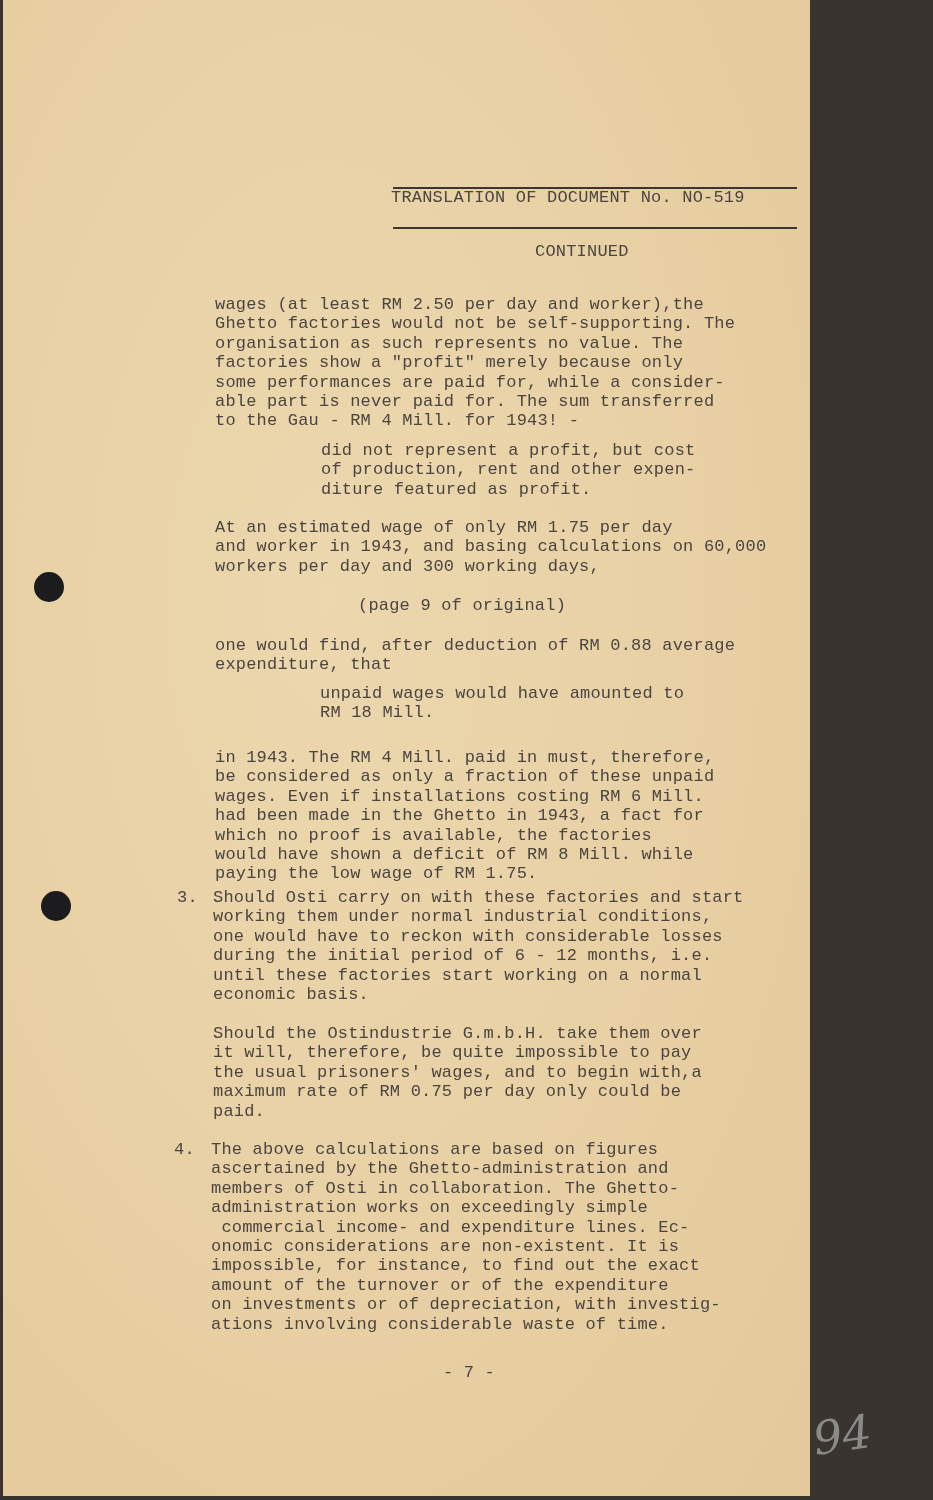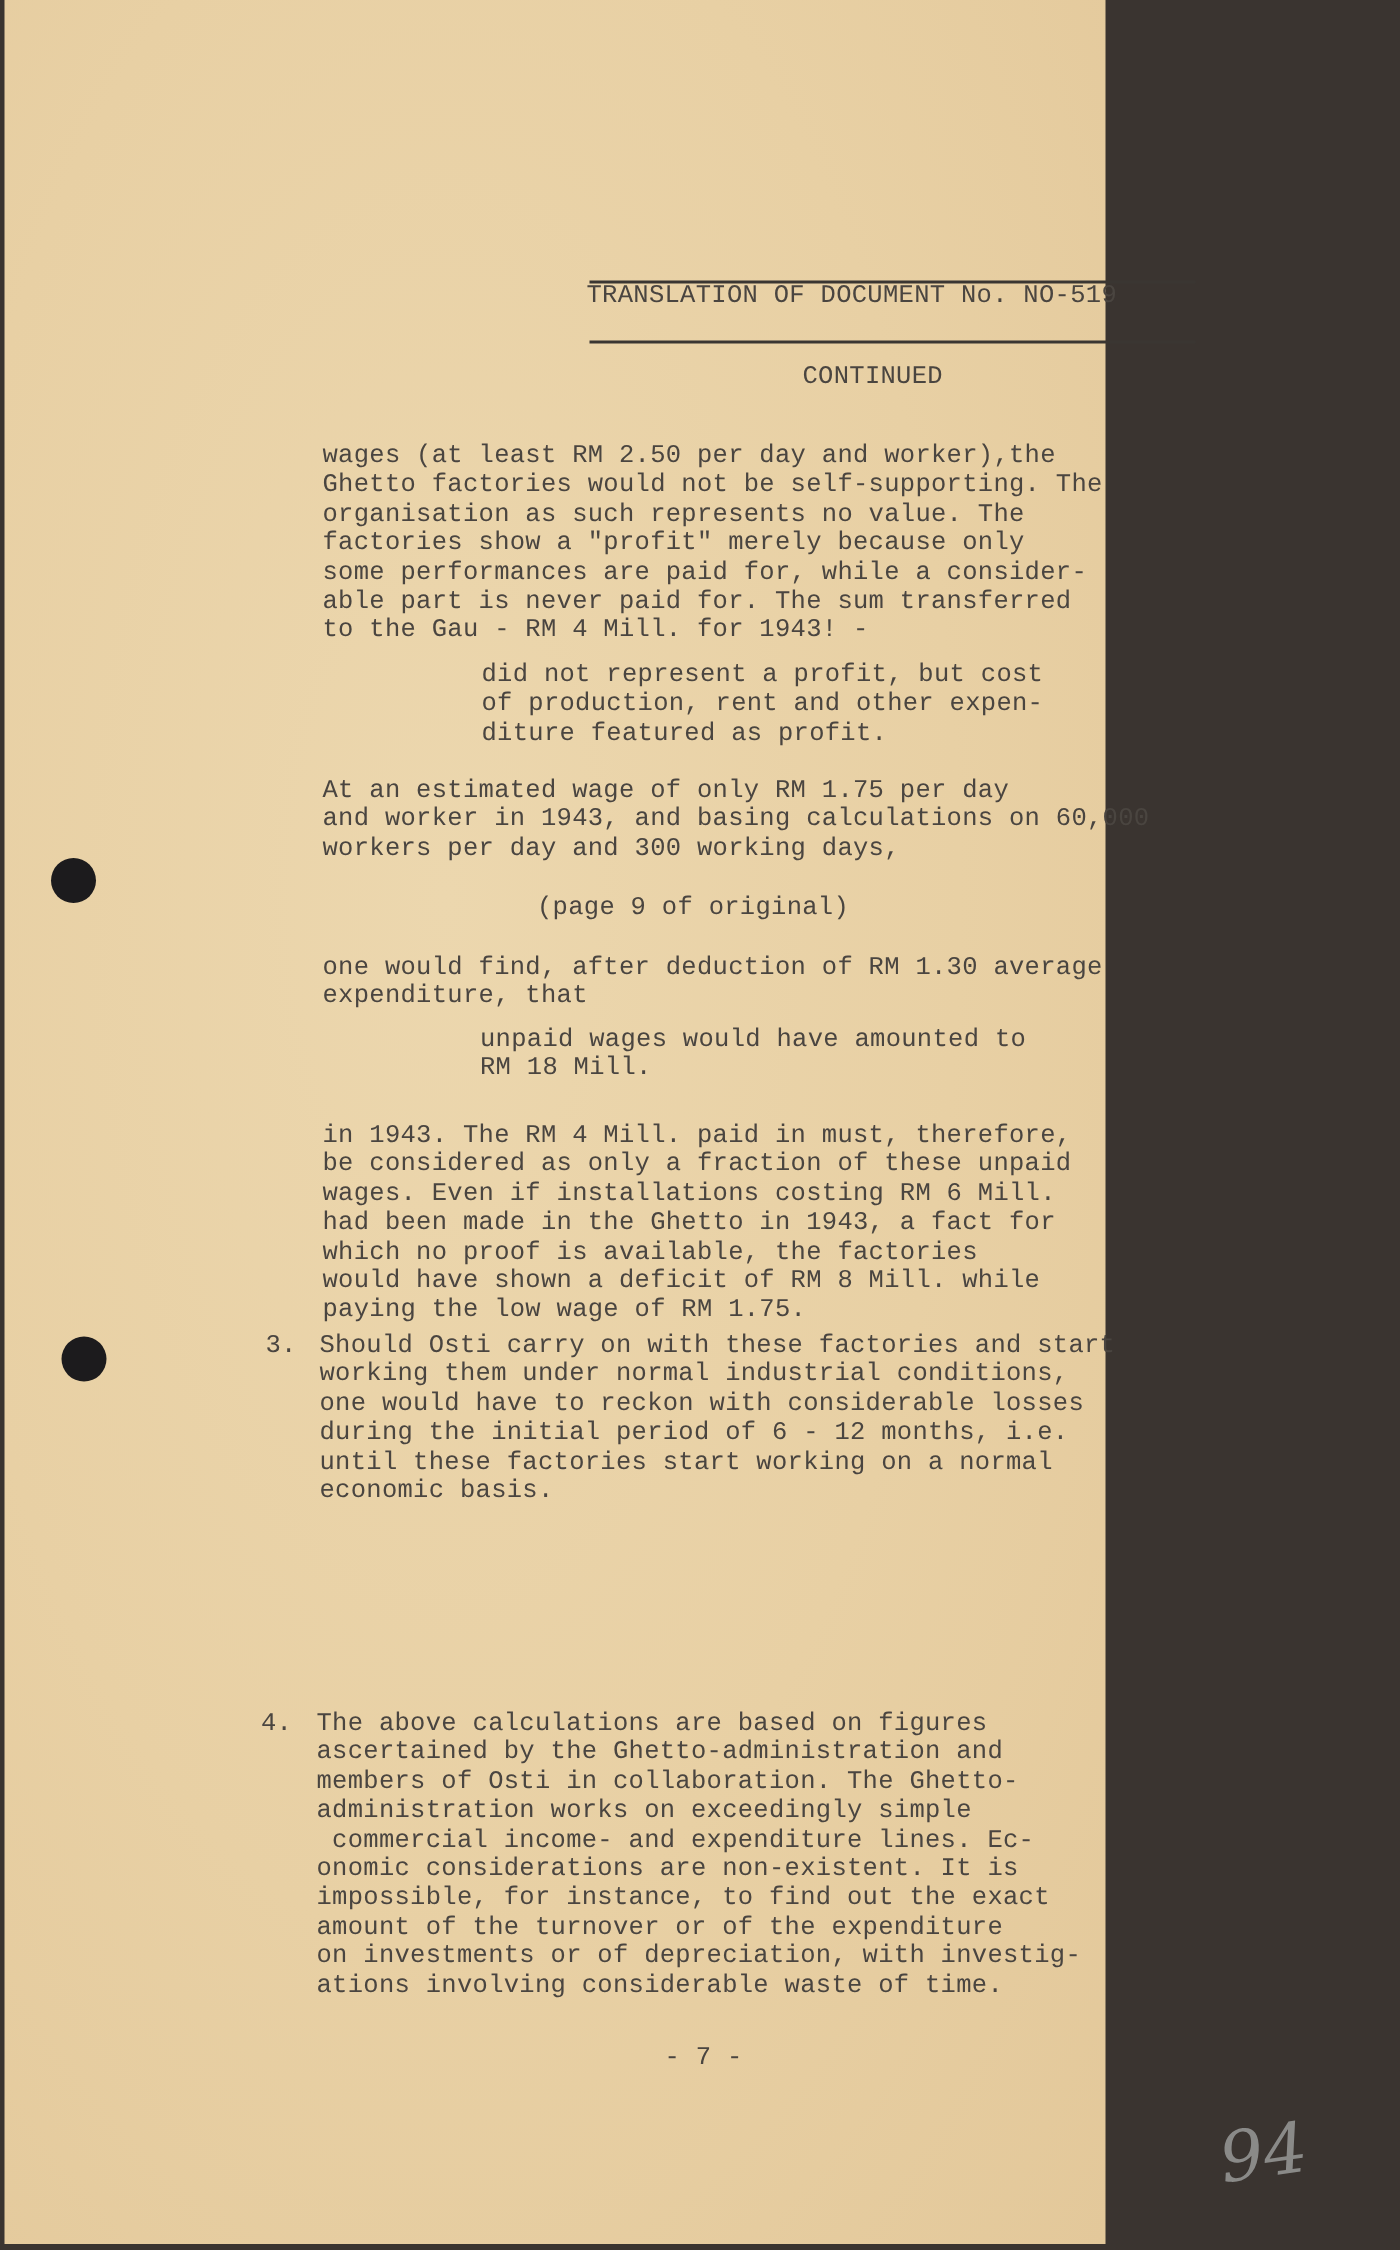--- a/index.html
+++ b/index.html
@@ -1,21 +1,21 @@
 <!DOCTYPE html>
 <html><head>
 <meta charset="utf-8">
 <style>
   html, body { margin:0; padding:0; }
   body {
     width:933px; height:1500px; position:relative; overflow:hidden;
     background:#3a3430;
   }
   .page {
-    position:absolute; left:3px; top:0; width:734px; height:1496px;
+    position:absolute; left:3px; top:0; width:807px; height:1496px;
     background: radial-gradient(ellipse at 40% 40%, #ecd7ae 0%, #e8d0a4 55%, #e3c89a 100%);
   }
   .hole {
     position:absolute; width:30px; height:30px; border-radius:50%;
     background:#1c1b1d;
   }
   .t {
     position:absolute; margin:0; white-space:pre;
     font-family:"Liberation Mono", "DejaVu Sans Mono", monospace;
     font-size:17px; line-height:19.4px; color:#4a4540; letter-spacing:0.2px;
@@ -51,41 +51,46 @@
   <p class="t" style="left:318px;top:441px;">did not represent a profit, but cost
 of production, rent and other expen-
 diture featured as profit.</p>
 
   <p class="t" style="left:212px;top:518px;">At an estimated wage of only RM 1.75 per day
 and worker in 1943, and basing calculations on 60,000
 workers per day and 300 working days,</p>
 
   <p class="t" style="left:355px;top:596px;text-align:center;">(page 9 of original)</p>
 
-  <p class="t" style="left:212px;top:636px;">one would find, after deduction of RM 1.30 average
+  <p class="t" style="left:212px;top:636px;">one would find, after deduction of RM 0.88 average
 expenditure, that</p>
 
   <p class="t" style="left:317px;top:684px;">unpaid wages would have amounted to
 RM 18 Mill.</p>
 
   <p class="t" style="left:212px;top:732px;margin-top:16px;">in 1943. The RM 4 Mill. paid in must, therefore,
 be considered as only a fraction of these unpaid
 wages. Even if installations costing RM 6 Mill.
 had been made in the Ghetto in 1943, a fact for
 which no proof is available, the factories
 would have shown a deficit of RM 8 Mill. while
 paying the low wage of RM 1.75.</p>
 
   <p class="t" style="left:174px;top:888px;">3.</p>
   <p class="t" style="left:210px;top:888px;">Should Osti carry on with these factories and start
 working them under normal industrial conditions,
 one would have to reckon with considerable losses
 during the initial period of 6 - 12 months, i.e.
 until these factories start working on a normal
 economic basis.</p>
+  <p class="t" style="left:210px;top:1024px;">Should the Ostindustrie G.m.b.H. take them over
+it will, therefore, be quite impossible to pay
+the usual prisoners' wages, and to begin with,a
+maximum rate of RM 0.75 per day only could be
+paid.</p>
 
   <p class="t" style="left:171px;top:1140px;">4.</p>
   <p class="t" style="left:208px;top:1140px;">The above calculations are based on figures
 ascertained by the Ghetto-administration and
 members of Osti in collaboration. The Ghetto-
 administration works on exceedingly simple
  commercial income- and expenditure lines. Ec-
 onomic considerations are non-existent. It is
 impossible, for instance, to find out the exact
 amount of the turnover or of the expenditure

